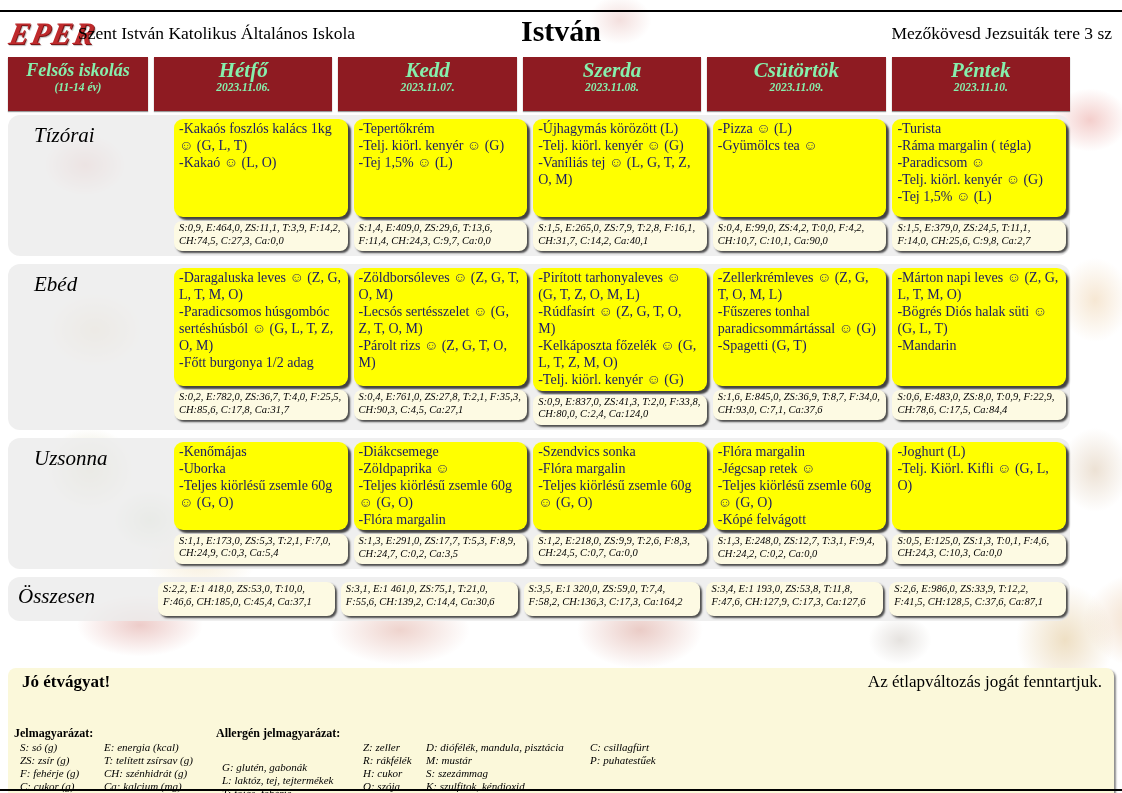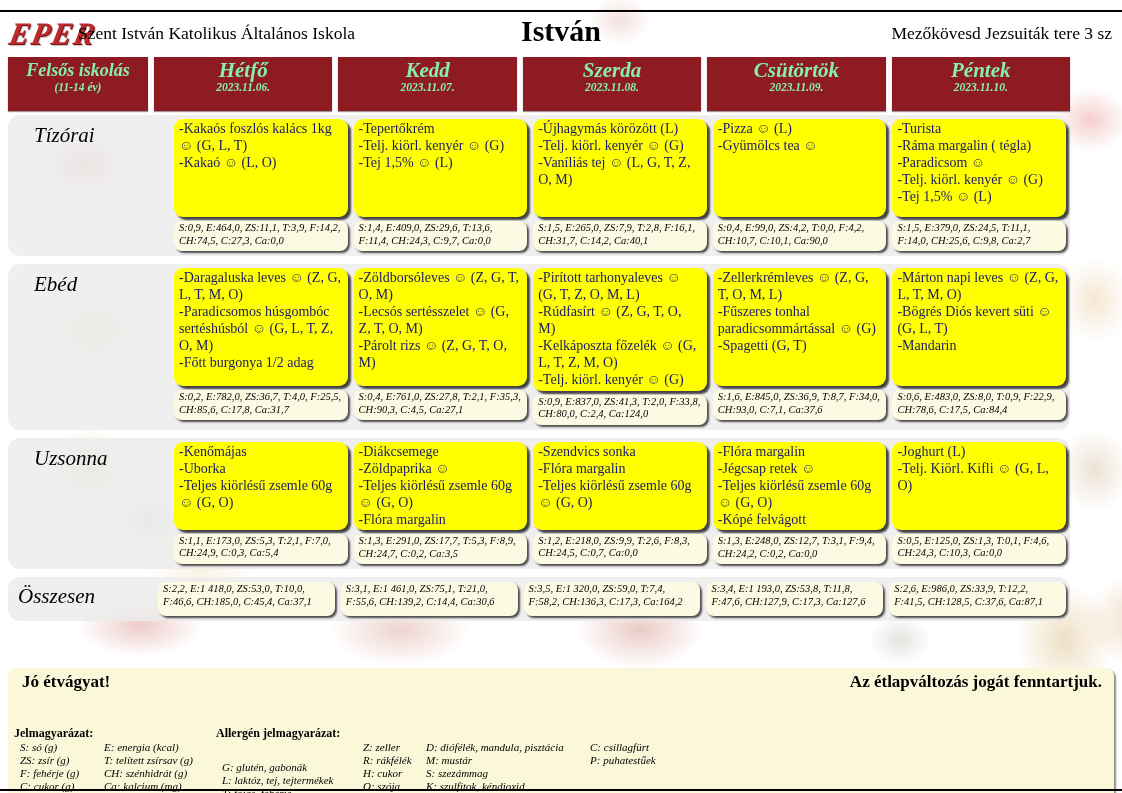--- a/index.html
+++ b/index.html
@@ -90,21 +90,21 @@
   .band-total .rowlabel { padding-top:2px; }
   .band-total .nut { margin-top:0; min-height:34px; }
 
   
   .footer {
     position:absolute; top:668px; left:8px; width:1106px; height:144px; z-index:2;
     background:#fbf8da; border-radius:8px;
     box-shadow:2px 2px 2px rgba(0,0,0,.45);
   }
   .greet  { position:absolute; left:14px; top:4px;  font-size:17px; font-weight:bold; }
-  .notice { position:absolute; right:12px; top:4px; font-size:17px; font-weight:bold; }
+  .notice { position:absolute; right:12px; top:4px; font-size:17px; font-weight:normal; }
   .leg-title { position:absolute; font-size:12px; font-weight:bold;text-align:right; }
   .leg-col   { position:absolute; font-size:11px; font-style:italic; line-height:13px; white-space:pre-line; }
   .lt1 { left:6px;   top:58px; }
   .lc1 { left:12px;  top:73px; }
   .lc2 { left:96px;  top:73px; }
   .lt2 { left:208px; top:58px; }
   .ac1 { left:214px; top:73px;margin-top:20px; }
   .ac2 { left:355px; top:73px; }
   .ac3 { left:418px; top:73px; }
   .ac4 { left:582px; top:73px; }
@@ -208,21 +208,21 @@
         <div class="nut">S:0,9, E:837,0, ZS:41,3, T:2,0, F:33,8, CH:80,0, C:2,4, Ca:124,0</div>
       </div>
       <div class="daycell">
         <div class="menu">-Zellerkrémleves ☺ (Z, G, T, O, M, L)
 -Fűszeres tonhal paradicsommártással ☺ (G)
 -Spagetti (G, T)</div>
         <div class="nut">S:1,6, E:845,0, ZS:36,9, T:8,7, F:34,0, CH:93,0, C:7,1, Ca:37,6</div>
       </div>
       <div class="daycell">
         <div class="menu">-Márton napi leves ☺ (Z, G, L, T, M, O)
--Bögrés Diós kevert süti ☺ (G, L, T)
+-Bögrés Diós halak süti ☺ (G, L, T)
 -Mandarin</div>
         <div class="nut">S:0,6, E:483,0, ZS:8,0, T:0,9, F:22,9, CH:78,6, C:17,5, Ca:84,4</div>
       </div>
     </div>
 
     <div class="grid6 band band-uzsonna">
       <div class="rowlabel">Uzsonna</div>
       <div class="daycell">
         <div class="menu">-Kenőmájas
 -Uborka

